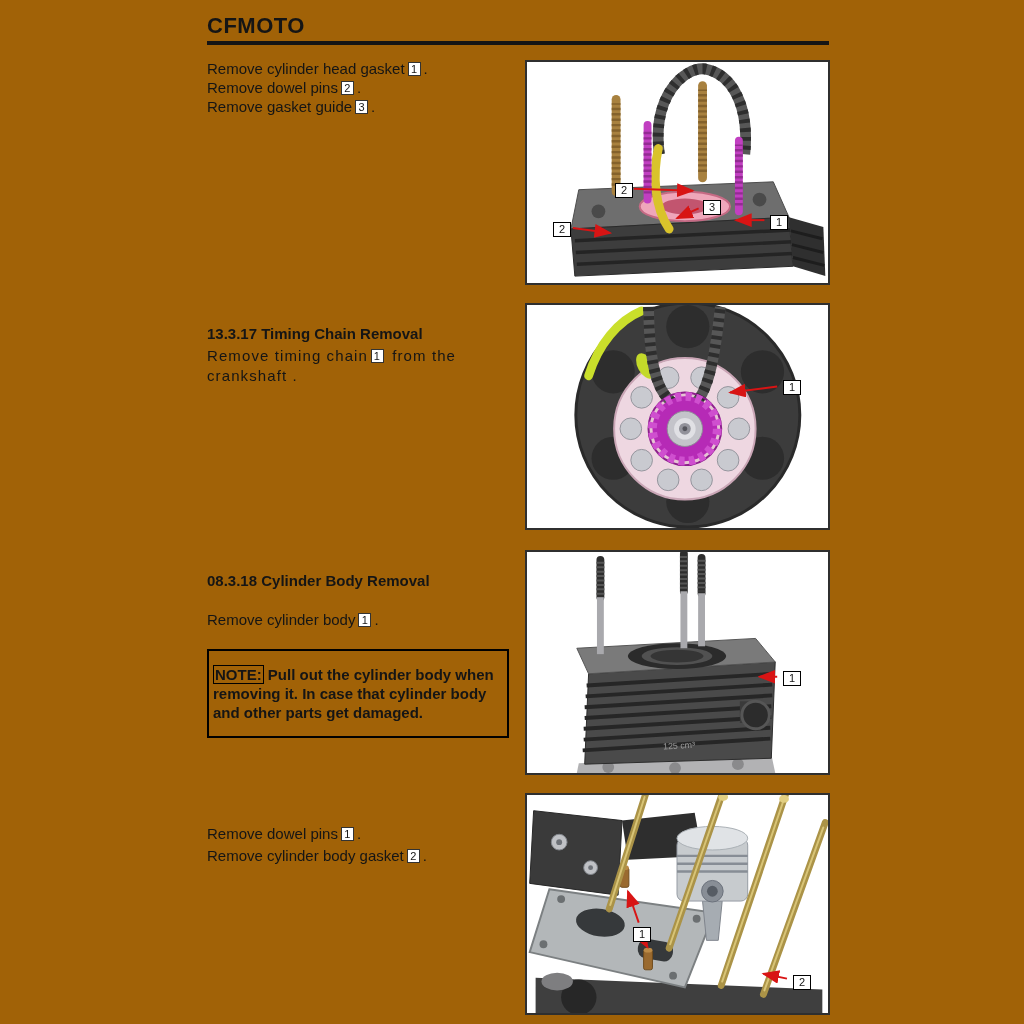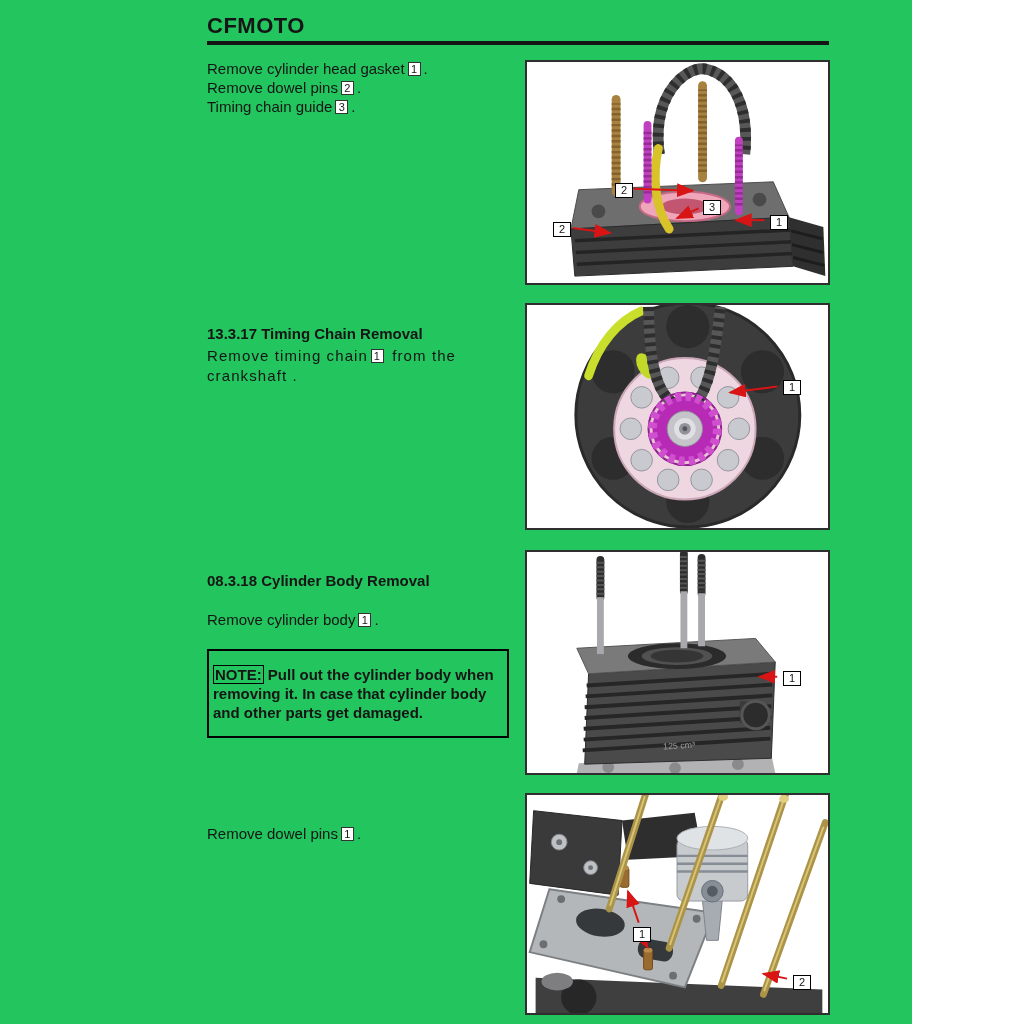--- a/index.html
+++ b/index.html
@@ -1,18 +1,18 @@
 <!DOCTYPE html>
 <html><head>
 <meta charset="utf-8">
 <style>
   *{margin:0;padding:0;box-sizing:border-box}
   html,body{background:#ffffff}
   body{width:1024px;height:1024px;font-family:"Liberation Sans",sans-serif;color:#151515;-webkit-font-smoothing:antialiased}
-  .page{position:relative;width:912px;height:1024px;background:#22c55e;overflow:hidden}
+  .page{position:relative;width:1024px;height:1024px;background:#a16207;overflow:hidden}
 
   .brand{position:absolute;left:207px;top:13px;font-size:22px;font-weight:700;letter-spacing:.5px}
   .brand-rule{position:absolute;left:207px;top:41px;width:622px;height:4px;background:#151515}
 
   .tblock{position:absolute;font-size:15px;line-height:19px}
   .intro{left:207px;top:59px}
   .heading{position:absolute;left:207px;font-size:15px;font-weight:700}
   .h-timing{top:325px}
   .h-cyl{top:572px}
   .timing-body{left:207px;top:346px;width:290px;letter-spacing:1.1px;line-height:20px}
@@ -38,40 +38,41 @@
 <body>
 
 <div class="page">
 
   <div class="brand">CFMOTO</div>
   <div class="brand-rule"></div>
 
   <div class="tblock intro">
     <div><span>Remove cylinder head gasket</span><span class="ref">1</span><span>.</span></div>
     <div><span>Remove dowel pins</span><span class="ref">2</span><span>.</span></div>
-    <div><span>Timing chain guide</span><span class="ref">3</span><span>.</span></div>
+    <div><span>Remove gasket guide</span><span class="ref">3</span><span>.</span></div>
   </div>
 
   <div class="heading h-timing">13.3.17 Timing Chain Removal</div>
   <div class="tblock timing-body">
     <span>Remove timing chain</span><span class="ref">1</span><span> from the crankshaft .</span>
   </div>
 
   <div class="heading h-cyl">08.3.18 Cylinder Body Removal</div>
   <div class="tblock cyl-line">
     <span>Remove cylinder body</span><span class="ref">1</span><span>.</span>
   </div>
 
   <div class="note">
     <span class="note-label">NOTE:</span>
     <span>Pull out the cylinder body when removing it. In case that cylinder body and other parts get damaged.</span>
   </div>
 
   <div class="tblock dowel">
     <div><span>Remove dowel pins</span><span class="ref">1</span><span>.</span></div>
+    <div><span>Remove cylinder body gasket</span><span class="ref">2</span><span>.</span></div>
   </div>
 
   <figure class="fig fig1">
     <svg viewBox="0 0 305 225">
       <defs>
         <marker id="ar1" markerWidth="9" markerHeight="8" refX="8" refY="3.5" orient="auto">
             <path d="M0,0 L9,3.5 L0,7 Z" fill="#d81414"></path>
           </marker>
       </defs>
       <g>

